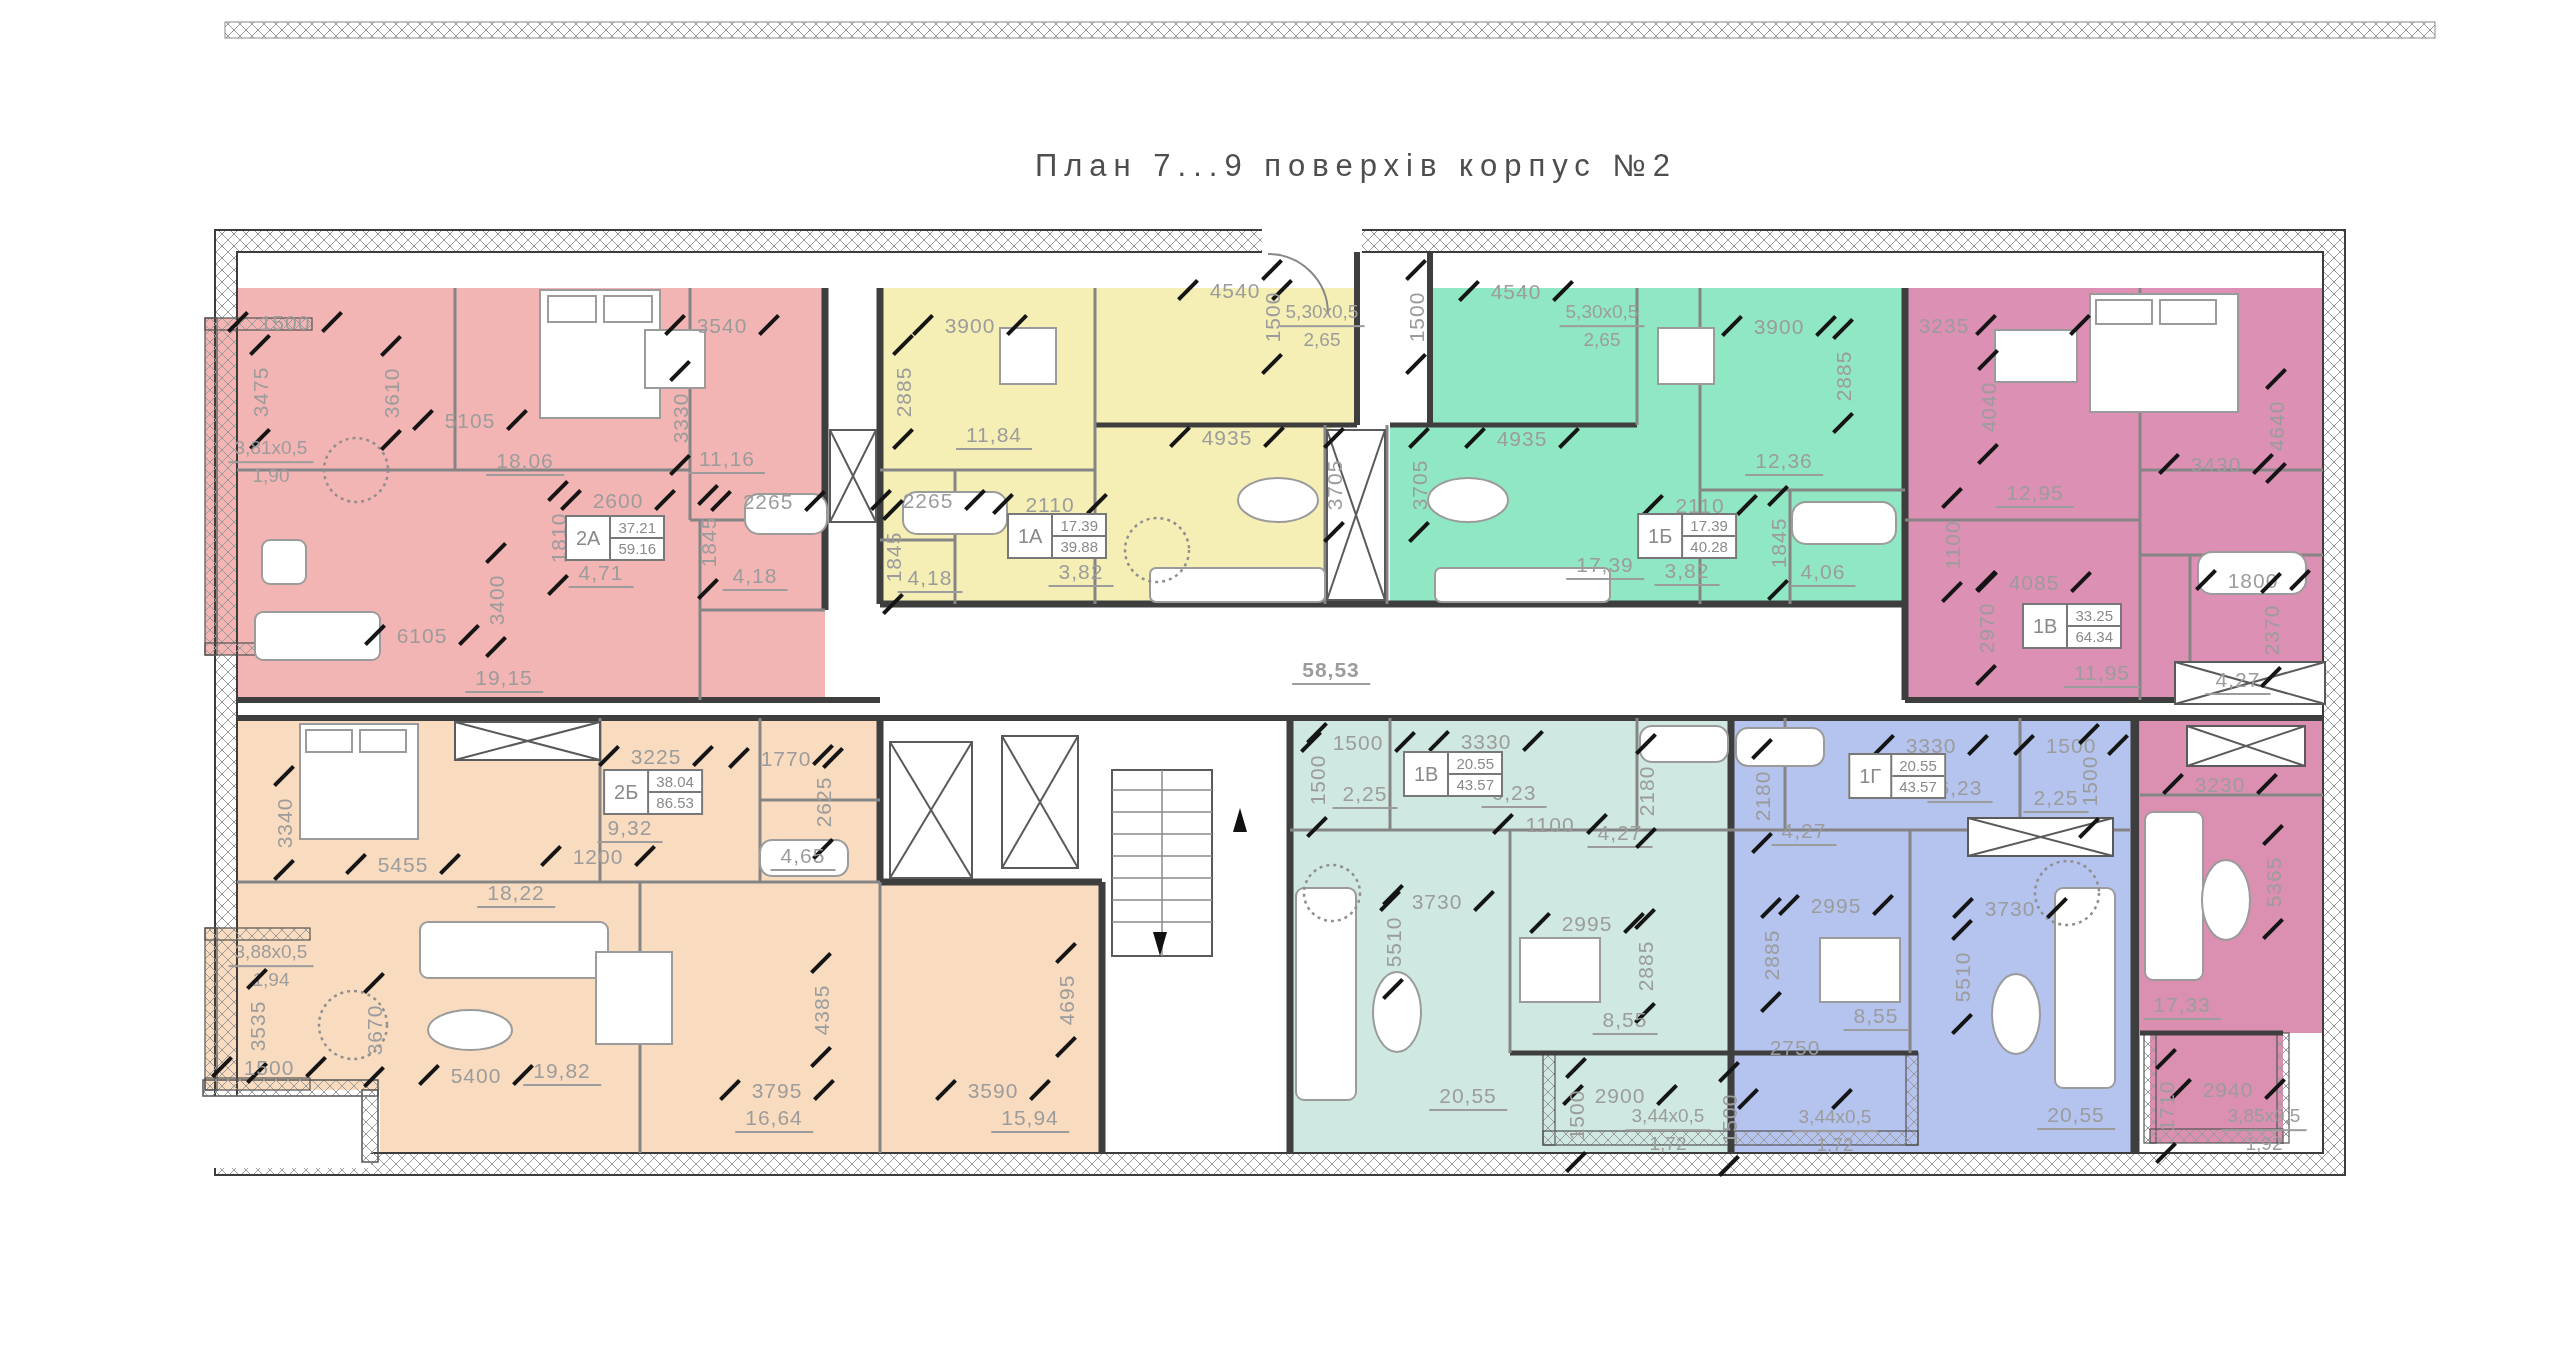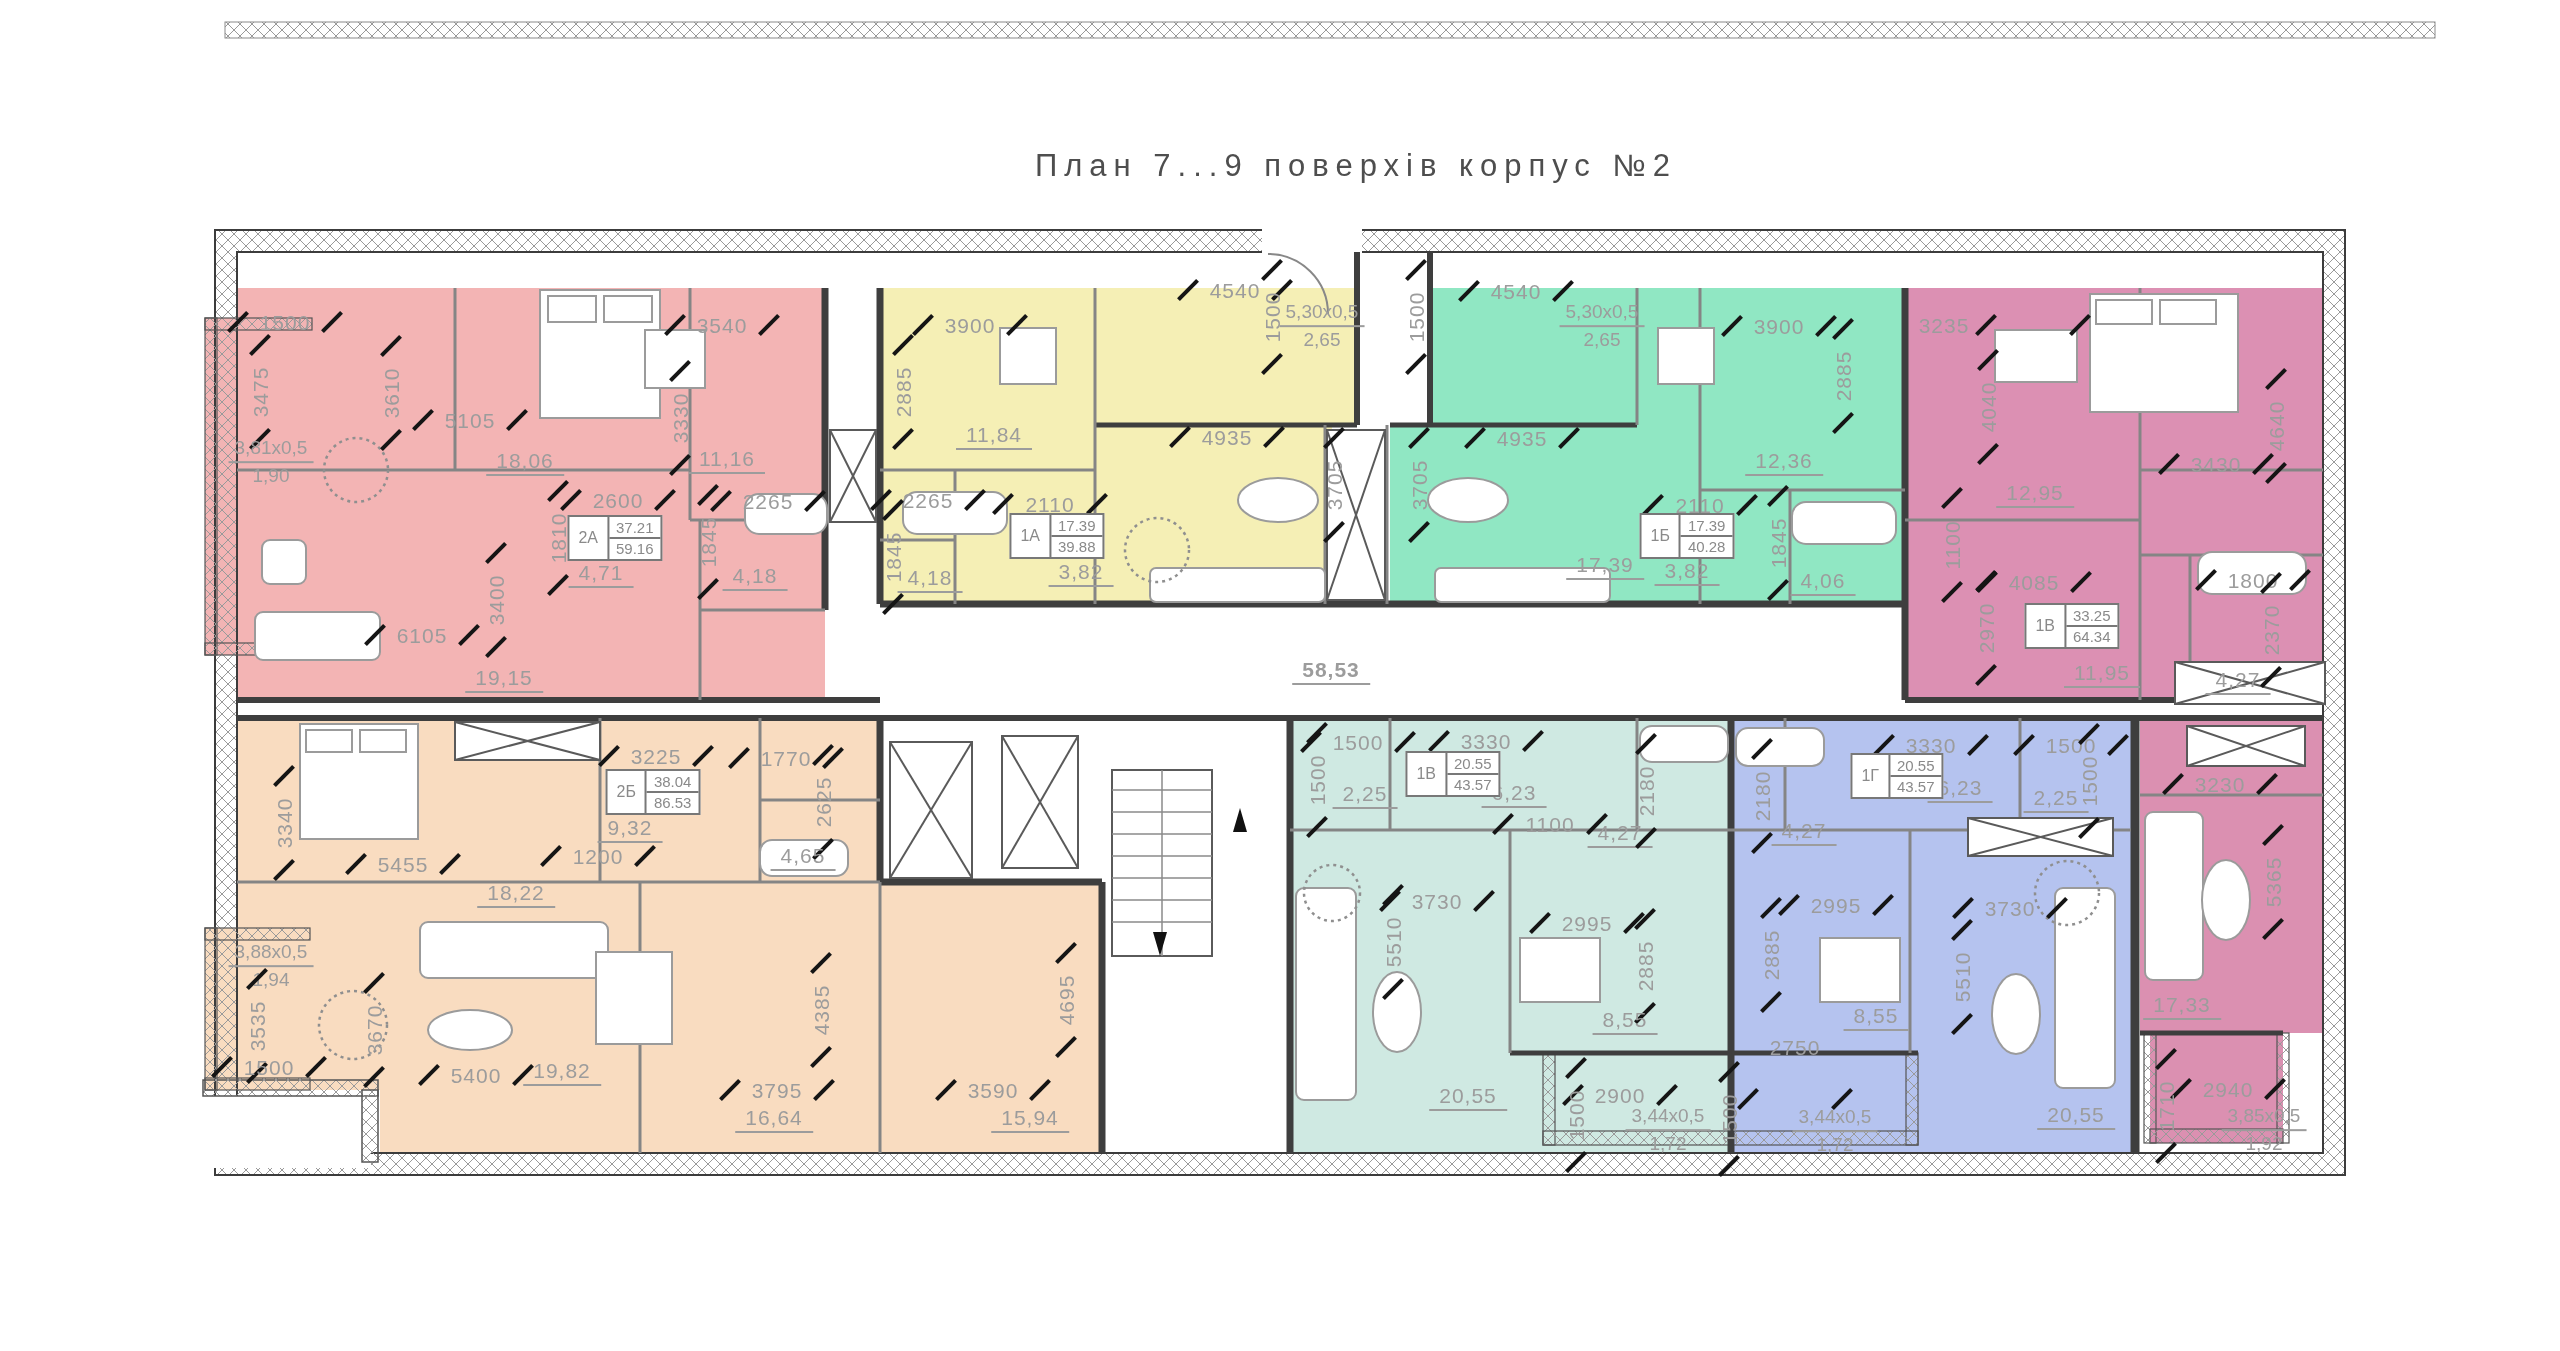--- a/index.html
+++ b/index.html
@@ -14,21 +14,21 @@
   .lbl.v{transform:translate(-50%,-50%) rotate(-90deg);}
   .lbl.area{border-bottom:2px solid #9c9c9c;padding:0 10px 3px;}
   .frac{position:absolute;transform:translate(-50%,-50%);text-align:center;
         font-size:19px;color:#9c9c9c;line-height:1.15;}
   .frac .ft{display:block;border-bottom:2px solid #9c9c9c;padding:0 6px 2px;}
   .frac .fb{display:block;padding-top:2px;}
   .tick{position:absolute;width:27px;height:4px;background:#151515;
         transform:translate(-50%,-50%) rotate(-45deg);}
   .tag{position:absolute;transform:translate(-50%,-50%);display:flex;align-items:stretch;
        background:#fff;border:2px solid #787878;color:#8a8a8a;}
-  .tcode{display:flex;align-items:center;padding:2px 9px;font-size:16px;}
+  .tcode{display:flex;align-items:center;padding:2px 9px;font-size:20px;}
   .tvals{display:flex;flex-direction:column;border-left:2px solid #787878;}
   .tv1{padding:2px 7px 1px;border-bottom:2px solid #787878;font-size:15px;}
   .tv2{padding:1px 7px 2px;font-size:15px;}
 </style>
 </head>
 <body>
 
 <div class="plan">
   <div class="title">План 7...9  поверхів  корпус  №2</div>
 
@@ -368,21 +368,21 @@
       <div class="lbl v" style="left: 1419px; top: 485px;">3705</div>
       <div class="lbl area" style="left: 1784px; top: 463px;">12,36</div>
       <div class="tick" style="left: 1653px; top: 505px;"></div>
       <div class="tick" style="left: 1747px; top: 505px;"></div>
       <div class="lbl" style="left: 1700px; top: 505px;">2110</div>
       <div class="lbl area" style="left: 1605px; top: 567px;">17,39</div>
       <div class="lbl area" style="left: 1687px; top: 573px;">3,82</div>
       <div class="tick" style="left: 1778px; top: 496px;"></div>
       <div class="tick" style="left: 1778px; top: 590px;"></div>
       <div class="lbl v" style="left: 1778px; top: 543px;">1845</div>
-      <div class="lbl area" style="left: 1823px; top: 574px; margin-top: 9px;">4,06</div>
+      <div class="lbl area" style="left: 1823px; top: 574px;">4,06</div>
       <div class="tag" style="left: 1687px; top: 536px;">
         <span class="tcode">1Б</span>
         <span class="tvals">
           <span class="tv1">17.39</span>
           <span class="tv2">40.28</span>
         </span>
       </div>
       <div class="tick" style="left: 1986px; top: 325px;"></div>
       <div class="tick" style="left: 2080px; top: 325px;"></div>
       <div class="lbl" style="left: 1944px; top: 325px;">3235</div>

